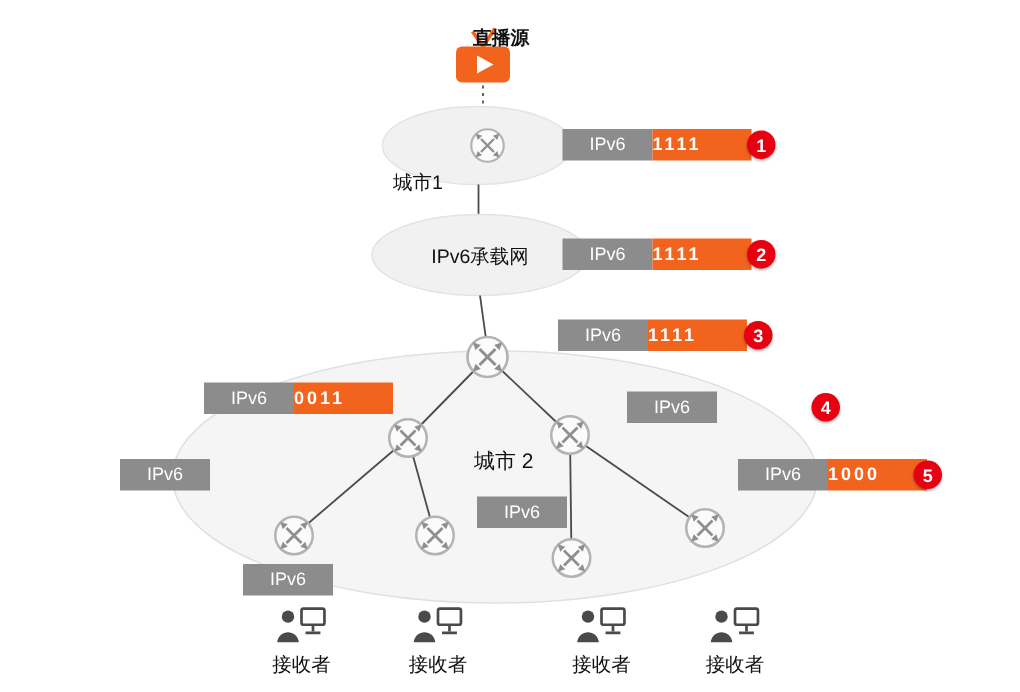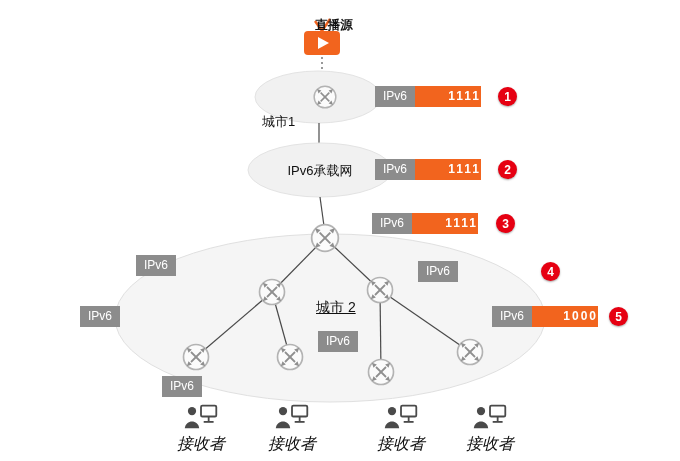--- a/index.html
+++ b/index.html
@@ -6,24 +6,24 @@
   .stage{
     position:relative;width:680px;height:461px;background:#fff;overflow:hidden;
     font-family:"Liberation Sans","DejaVu Sans",sans-serif;
   }
   .layer{position:absolute;left:0;top:0;width:680px;height:461px;}
   .lbl{position:absolute;color:#111;white-space:nowrap;}
   .source-lbl{font-size:12.5px;font-weight:700;transform:translateX(-50%);}
   .node-lbl{font-size:13px;}
   .center-lbl{transform:translateX(-50%);}
   .city2-lbl{font-size:14px;}
-  .rx-lbl{font-size:16px;transform:translateX(-50%);font-style:italic;}
+  .rx-lbl{font-size:13px;transform:translateX(-50%);}
   .tag{position:absolute;display:flex;height:21px;line-height:21px;font-size:12px;color:#fff;}
-  .tag .prefix{background:#8C8C8C;width:40px;text-align:center;}
-  .tag .value{background:#F2641E;width:66px;text-align:right;font-weight:700;letter-spacing:2px;}
+  .tag .prefix{background:#8C8C8C;width:60px;text-align:center;}
+  .tag .value{background:#F2641E;width:66px;text-align:left;font-weight:700;letter-spacing:2px;}
   .badge{
     position:absolute;width:19px;height:19px;border-radius:50%;background:#E60012;
     color:#fff;font-size:12px;font-weight:700;display:flex;align-items:center;justify-content:center;
     box-shadow:0 1px 2px rgba(0,0,0,.35);
   }
 </style>
 </head>
 <body>
 
 <div class="stage">
@@ -94,21 +94,21 @@
 
     <use href="#receiver" x="183" y="403" width="36" height="27"></use>
     <use href="#receiver" x="274" y="403" width="36" height="27"></use>
     <use href="#receiver" x="383" y="403" width="36" height="27"></use>
     <use href="#receiver" x="472" y="403" width="36" height="27"></use>
   </svg>
 
   <div class="lbl source-lbl" style="left:334px;top:2px;margin-top:15px;">直播源</div>
   <div class="lbl node-lbl" style="left:262px;top:89px;margin-top:24px;">城市1</div>
   <div class="lbl node-lbl center-lbl" style="left:320px;top:162px;">IPv6承载网</div>
-  <div class="lbl city2-lbl" style="left:316px;top:299px;text-decoration:underline;">城市 2</div>
+  <div class="lbl city2-lbl" style="left:316px;top:299px;">城市 2</div>
 
   <div class="tag" style="left:375px;top:86px;">
     <span class="prefix">IPv6</span>
     <span class="value">1111</span>
   </div>
   <div class="badge" style="left:498px;top:87px;">1</div>
 
   <div class="tag" style="left:375px;top:159px;">
     <span class="prefix">IPv6</span>
     <span class="value">1111</span>
@@ -116,20 +116,21 @@
   <div class="badge" style="left:498px;top:160px;">2</div>
 
   <div class="tag" style="left:372px;top:213px;">
     <span class="prefix">IPv6</span>
     <span class="value">1111</span>
   </div>
   <div class="badge" style="left:496px;top:214px;">3</div>
 
   <div class="tag" style="left:136px;top:255px;">
     <span class="prefix">IPv6</span>
+    <span class="value">0011</span>
   </div>
 
   <div class="tag" style="left:418px;top:261px;">
     <span class="prefix">IPv6</span>
   </div>
   <div class="badge" style="left:541px;top:262px;">4</div>
 
   <div class="tag" style="left:80px;top:306px;">
     <span class="prefix">IPv6</span>
   </div>

